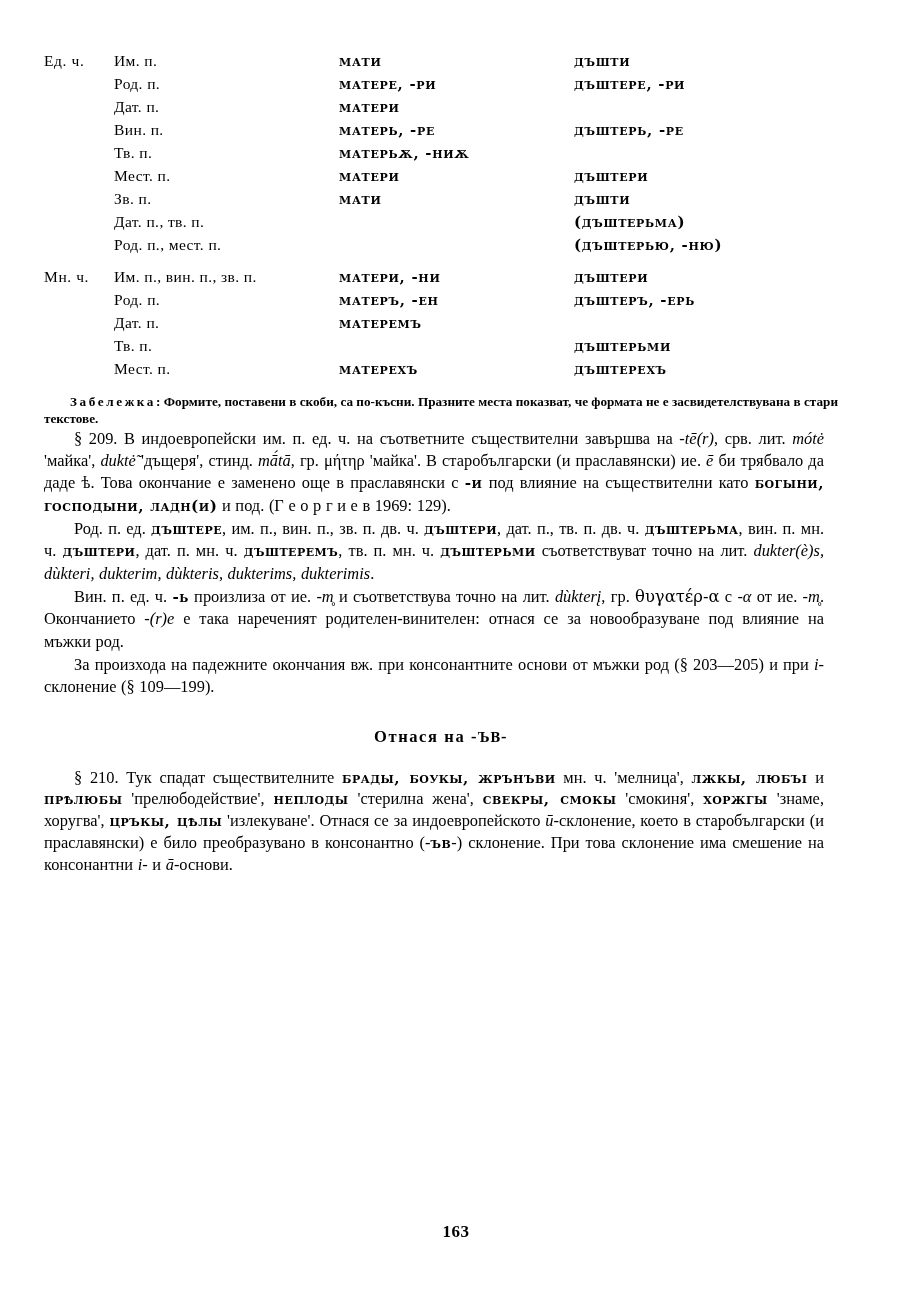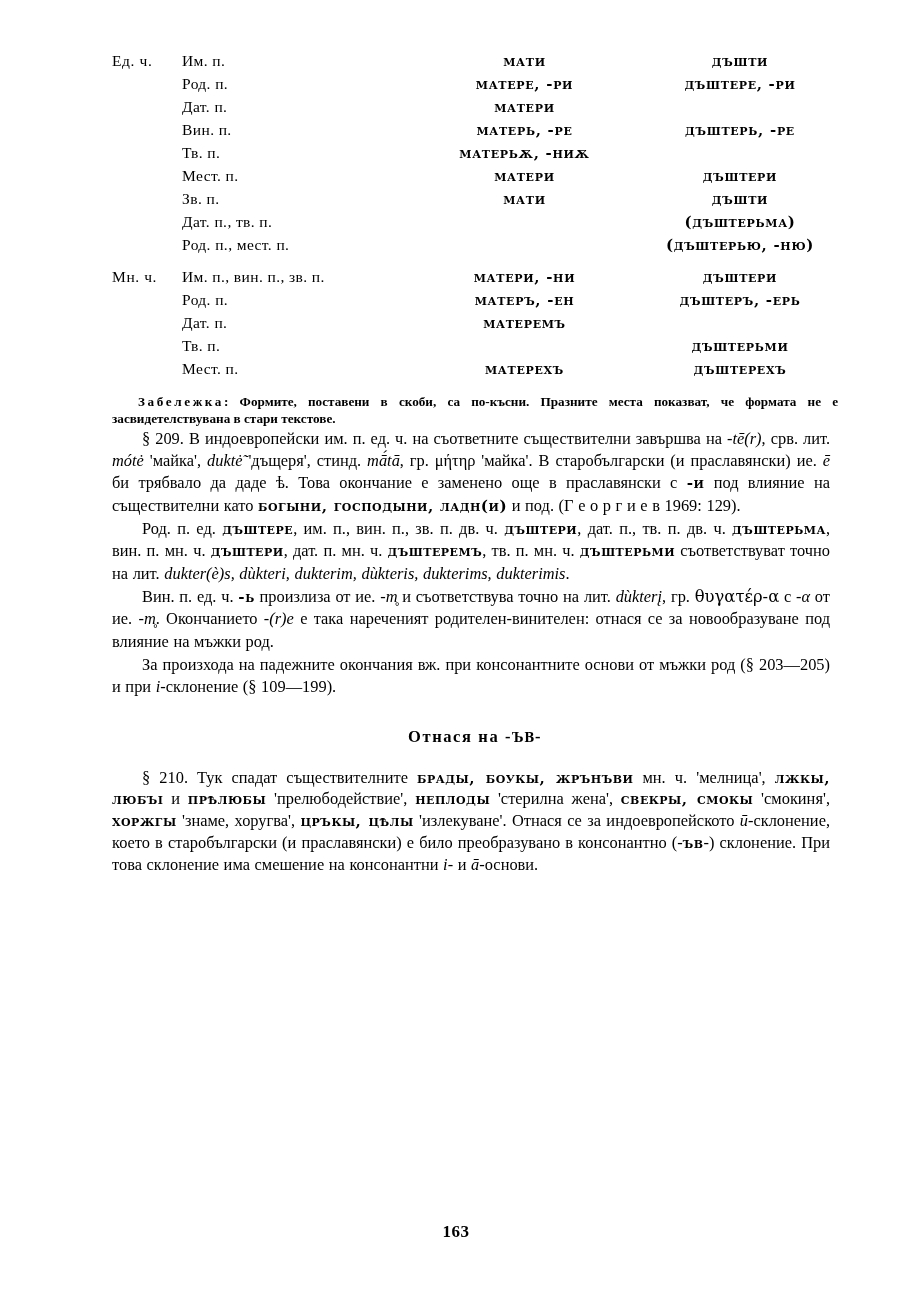--- a/index.html
+++ b/index.html
@@ -13,21 +13,21 @@
     font-family: "Liberation Serif", "DejaVu Serif", serif;
     color: #000000;
     overflow: hidden;
     position: relative;
   }
   .page {
     position: relative;
     width: 900px;
     height: 1300px;
     box-sizing: border-box;
-    padding: 48px 62px 0 112px;
+    padding: 48px 62px 0 44px;
   }
 
   
   .paradigm {
     border-collapse: collapse;
     width: 100%;
     margin-top: 4px;
   }
   .paradigm td {
     padding: 0 0 5px 0;
@@ -50,21 +50,20 @@
   .col-b {
     width: auto;
   }
   .ocs {
     font-family: "DejaVu Serif", "Liberation Serif", serif;
     font-size: 15px;
     font-weight: 700;
     letter-spacing: 0.7px;
     font-variant: small-caps;
     text-transform: lowercase;
-    text-align: center;
   }
   .grp-gap td { padding-top: 9px; }
 
   
   .note {
     margin-top: 10px;
     font-size: 13.2px;
     font-weight: 700;
     line-height: 1.32;
     text-align: justify;
@@ -95,21 +94,21 @@
     font-variant: small-caps;
     text-transform: lowercase;
     letter-spacing: 0.6px;
   }
 
   
   p.body {
     font-size: 16.4px;
     line-height: 1.36;
     text-align: justify;
-    margin: 0 8px 1px 0;
+    margin: 0 14px 1px 0;
     text-indent: 30px;
     word-spacing: 0.5px;
   }
   p.body.tight { line-height: 1.33; }
   p.body i { font-style: italic; }
   .ocs-in {
     font-family: "DejaVu Serif", "Liberation Serif", serif;
     font-weight: 700;
     font-variant: small-caps;
     text-transform: lowercase;

